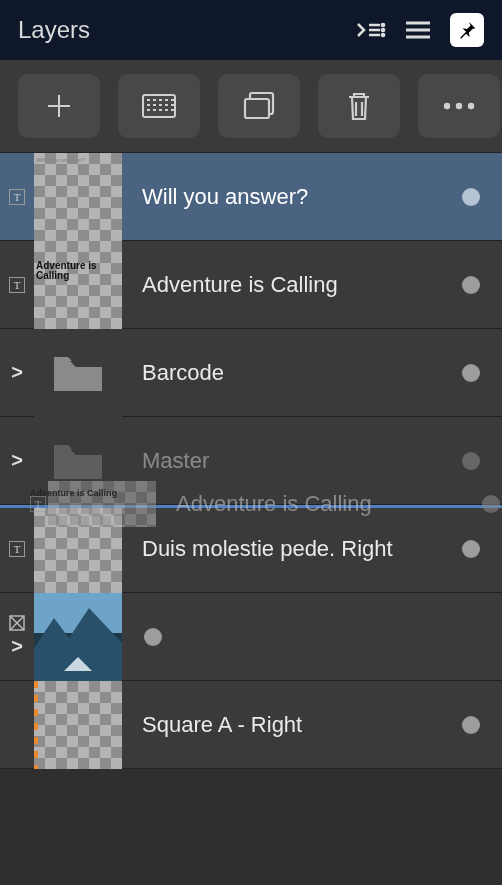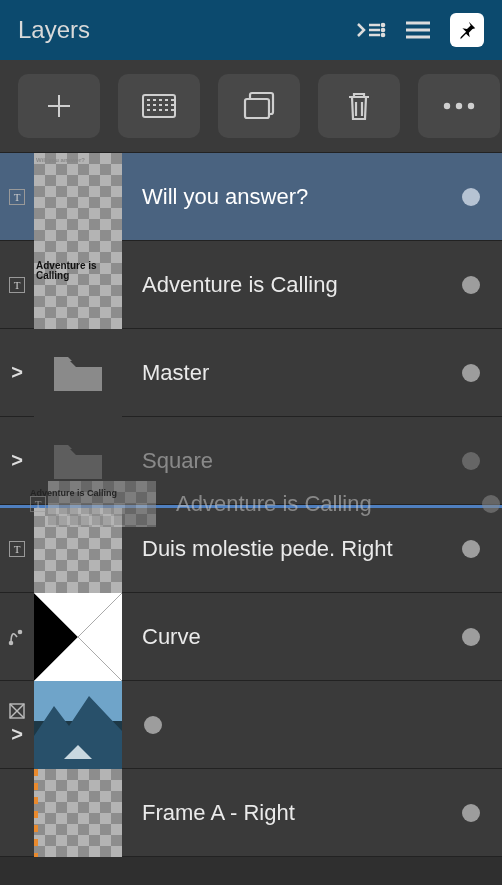--- a/index.html
+++ b/index.html
@@ -1,18 +1,18 @@
 <!DOCTYPE html>
 <html><head>
 <meta charset="utf-8">
 <style>
   * { box-sizing: border-box; margin: 0; padding: 0; }
   html, body { width: 502px; height: 885px; background: #2f2f2f; font-family: -apple-system, Helvetica, Arial, sans-serif; overflow: hidden; }
 
-  .header { display: flex; align-items: center; height: 60px; padding: 12px 18px; background: #0c4a6e; gap: 11px; }
+  .header { display: flex; align-items: center; height: 60px; padding: 12px 18px; background: #0f172a; gap: 11px; }
   .header-title { flex: 1; color: #d9d9d9; font-size: 24px; font-weight: 400; }
   .header-icons { display: flex; align-items: center; gap: 18px; }
   .header-icon { color: #dcdcdc; display: flex; align-items: center; justify-content: center; }
   .pin-box { background: #fff; border-radius: 6px; width: 34px; height: 34px; display:flex; align-items:center; justify-content:center; }
 
   .toolbar { display: flex; gap: 18px; padding: 14px 18px; background: #3a3a3a; border-bottom: 1px solid #222; }
   .tool-btn { flex: 0 0 auto; width: 82px; height: 64px; border-radius: 10px; background: #484848; display: flex; align-items: center; justify-content: center; }
   .tool-btn:last-child { margin-left: auto; }
 
   .layers { }
@@ -151,65 +151,47 @@
   <div class="layer-row">
     <div class="layer-left">
       <span class="expand">&gt;</span>
     </div>
     <div class="thumb thumb-folder">
       <svg width="56" height="44" viewBox="0 0 56 44">
         <path d="M4 10 h16 l6 6 h26 v24 H4 z" fill="#8a8a8a"></path>
         <path d="M4 6 h14 l4 4 H4 z" fill="#8a8a8a"></path>
       </svg>
     </div>
-    <div class="layer-name">Master</div>
+    <div class="layer-name">Barcode</div>
     <div class="vis-dot"></div>
   </div>
 
   <div class="layer-row">
     <div class="layer-left">
       <span class="expand">&gt;</span>
     </div>
     <div class="thumb thumb-folder dimmed">
       <svg width="56" height="44" viewBox="0 0 56 44">
         <path d="M4 10 h16 l6 6 h26 v24 H4 z" fill="#8a8a8a"></path>
         <path d="M4 6 h14 l4 4 H4 z" fill="#8a8a8a"></path>
       </svg>
     </div>
-    <div class="layer-name dimmed">Square</div>
+    <div class="layer-name dimmed">Master</div>
     <div class="vis-dot dimmed"></div>
   </div>
 
   <div class="layer-row">
     <div class="layer-left">
       <span class="type-badge">T</span>
     </div>
     <div class="thumb checker"></div>
     <div class="layer-name">Duis molestie pede. Right</div>
     <div class="vis-dot"></div>
   </div>
 
-  <div class="layer-row">
-    <div class="layer-left">
-      <svg width="18" height="18" viewBox="0 0 18 18" fill="none" stroke="#bbb" stroke-width="1.6">
-        <path d="M3 15 C3 4, 6 4, 9 9"></path>
-          <circle cx="3" cy="15" r="1.5" fill="#bbb"></circle>
-          <circle cx="12" cy="4" r="1.5" fill="#bbb"></circle>
-      </svg>
-    </div>
-    <div class="thumb" style="background:#fff;">
-      <svg width="88" height="88" viewBox="0 0 88 88">
-        <polygon points="0,0 44,44 0,88" fill="#000"></polygon>
-        <line x1="0" y1="0" x2="88" y2="88" stroke="#aaa" stroke-width="1"></line>
-        <line x1="88" y1="0" x2="0" y2="88" stroke="#aaa" stroke-width="1"></line>
-      </svg>
-    </div>
-    <div class="layer-name">Curve</div>
-    <div class="vis-dot"></div>
-  </div>
 
   <div class="layer-row">
     <div class="layer-left">
       <svg width="16" height="16" viewBox="0 0 16 16" fill="none" stroke="#bbb" stroke-width="1.4">
         <rect x="1" y="1" width="14" height="14"></rect>
           <line x1="1" y1="1" x2="15" y2="15"></line>
           <line x1="15" y1="1" x2="1" y2="15"></line>
       </svg>
       <span class="expand">&gt;</span>
     </div>
@@ -222,21 +204,21 @@
       </svg>
     </div>
     <div class="vis-dot"></div>
   </div>
 
   <div class="layer-row">
     <div class="layer-left"></div>
     <div class="thumb checker">
       <div class="master-edge"></div>
     </div>
-    <div class="layer-name">Frame A - Right</div>
+    <div class="layer-name">Square A - Right</div>
     <div class="vis-dot"></div>
   </div>
 
   <div class="drop-line" style="top:352px;"></div>
 
   <div class="drag-ghost" style="top:328px;">
     <div class="ghost-left">
       <span class="type-badge">T</span>
     </div>
     <div class="ghost-thumb checker">

